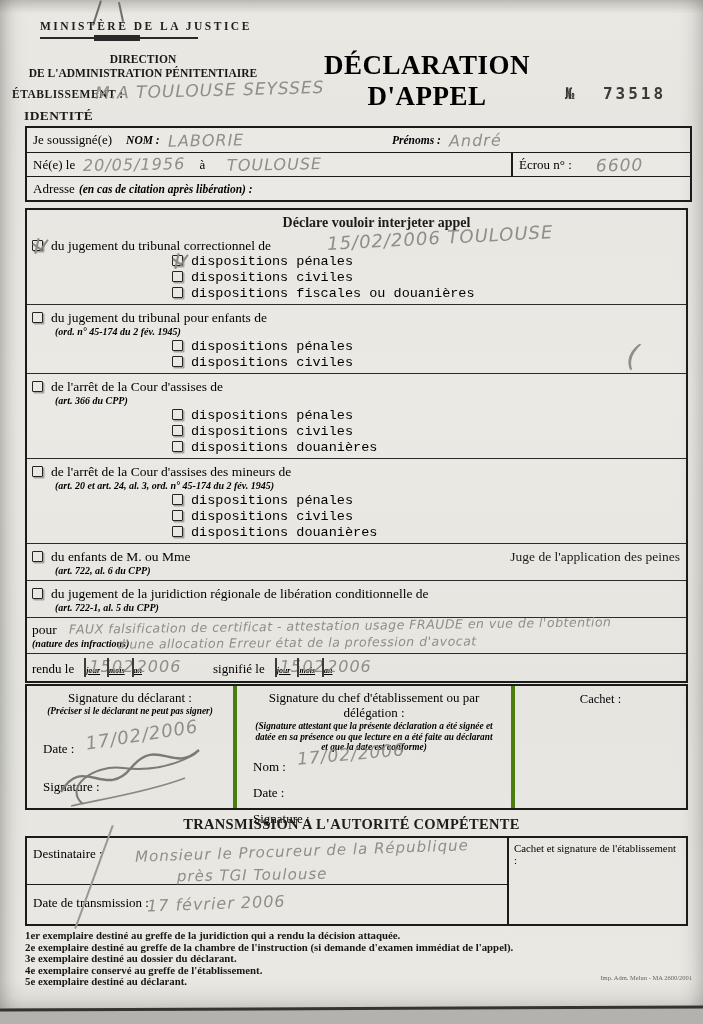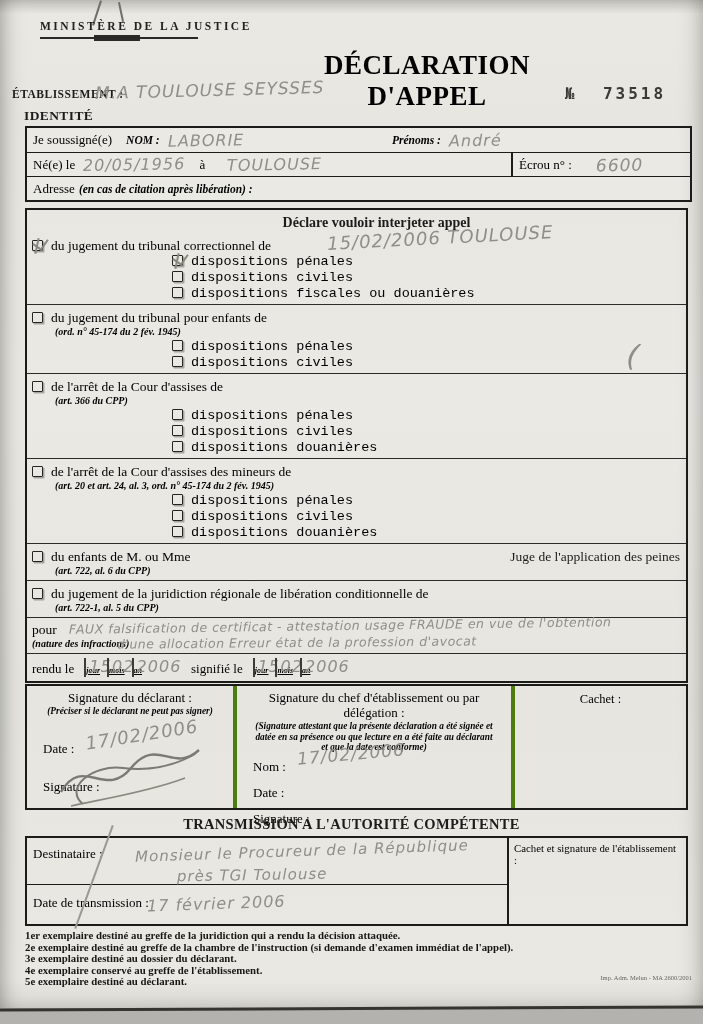--- a/index.html
+++ b/index.html
@@ -58,21 +58,21 @@
 
   
   .date-row{display:flex;align-items:flex-start;padding-top:5px;}
   .date-row .flabel{line-height:20px;}
   .dgroup{display:flex;margin-left:10px;text-decoration:underline;}
   .dunit{margin-right:7px;text-align:center;}
   .dbox{width:42px;height:19px;border:1px solid #3c3b38;position:relative;box-sizing:border-box;}
   .dbox.an{width:56px;}
   .dnum{position:absolute;left:4px;top:-2px;font-size:16px;}
   .dlab{font-size:8px;font-style:italic;font-weight:bold;line-height:10px;}
-  .sig-label-offset{margin-left:42px;}
+  .sig-label-offset{margin-left:64px;}
 
   
   .sig-table{top:684px;left:25px;width:663px;height:126px;border:2px solid #1b1b1a;display:flex;box-sizing:border-box;}
   .sig-col{position:relative;box-sizing:border-box;padding:4px 16px;}
   .sig-col + .sig-col{border-left:4px solid #4d7c0f;}
   .c1{flex:0 0 206px;}
   .c2{flex:0 0 278px;}
   .c3{flex:1;}
   .sig-title{text-align:center;font-size:13px;line-height:15px;}
   .sig-note{text-align:center;font-size:9.3px;font-style:italic;font-weight:bold;line-height:10.5px;margin-top:1px;}
@@ -101,20 +101,24 @@
 </head>
 <body>
 
 <div class="page">
   <div class="paper"></div>
   <div class="pen-scratch" style="top:0;left:96px;width:2px;height:26px;transform:rotate(18deg);"></div>
   <div class="pen-scratch" style="top:2px;left:120px;width:2px;height:20px;transform:rotate(-12deg);"></div>
 
   <div class="abs ministry ink">MINISTÈRE DE LA JUSTICE</div>
   <div class="abs ministry-rule"></div>
+  <div class="abs direction">
+    <span>DIRECTION</span><br>
+    <span>DE L'ADMINISTRATION PÉNITENTIAIRE</span>
+  </div>
   <div class="abs doc-title">DÉCLARATION D'APPEL</div>
   <div class="abs etab-row ink">ÉTABLISSEMENT :</div>
   <div class="abs etab-hw hw">M.A TOULOUSE SEYSSES</div>
   <div class="abs numero">
     <span>№</span>&nbsp;&nbsp;<span>73518</span>
   </div>
   <div class="abs identite ink">IDENTITÉ</div>
 
   <div class="abs id-table">
     <div class="id-row">

